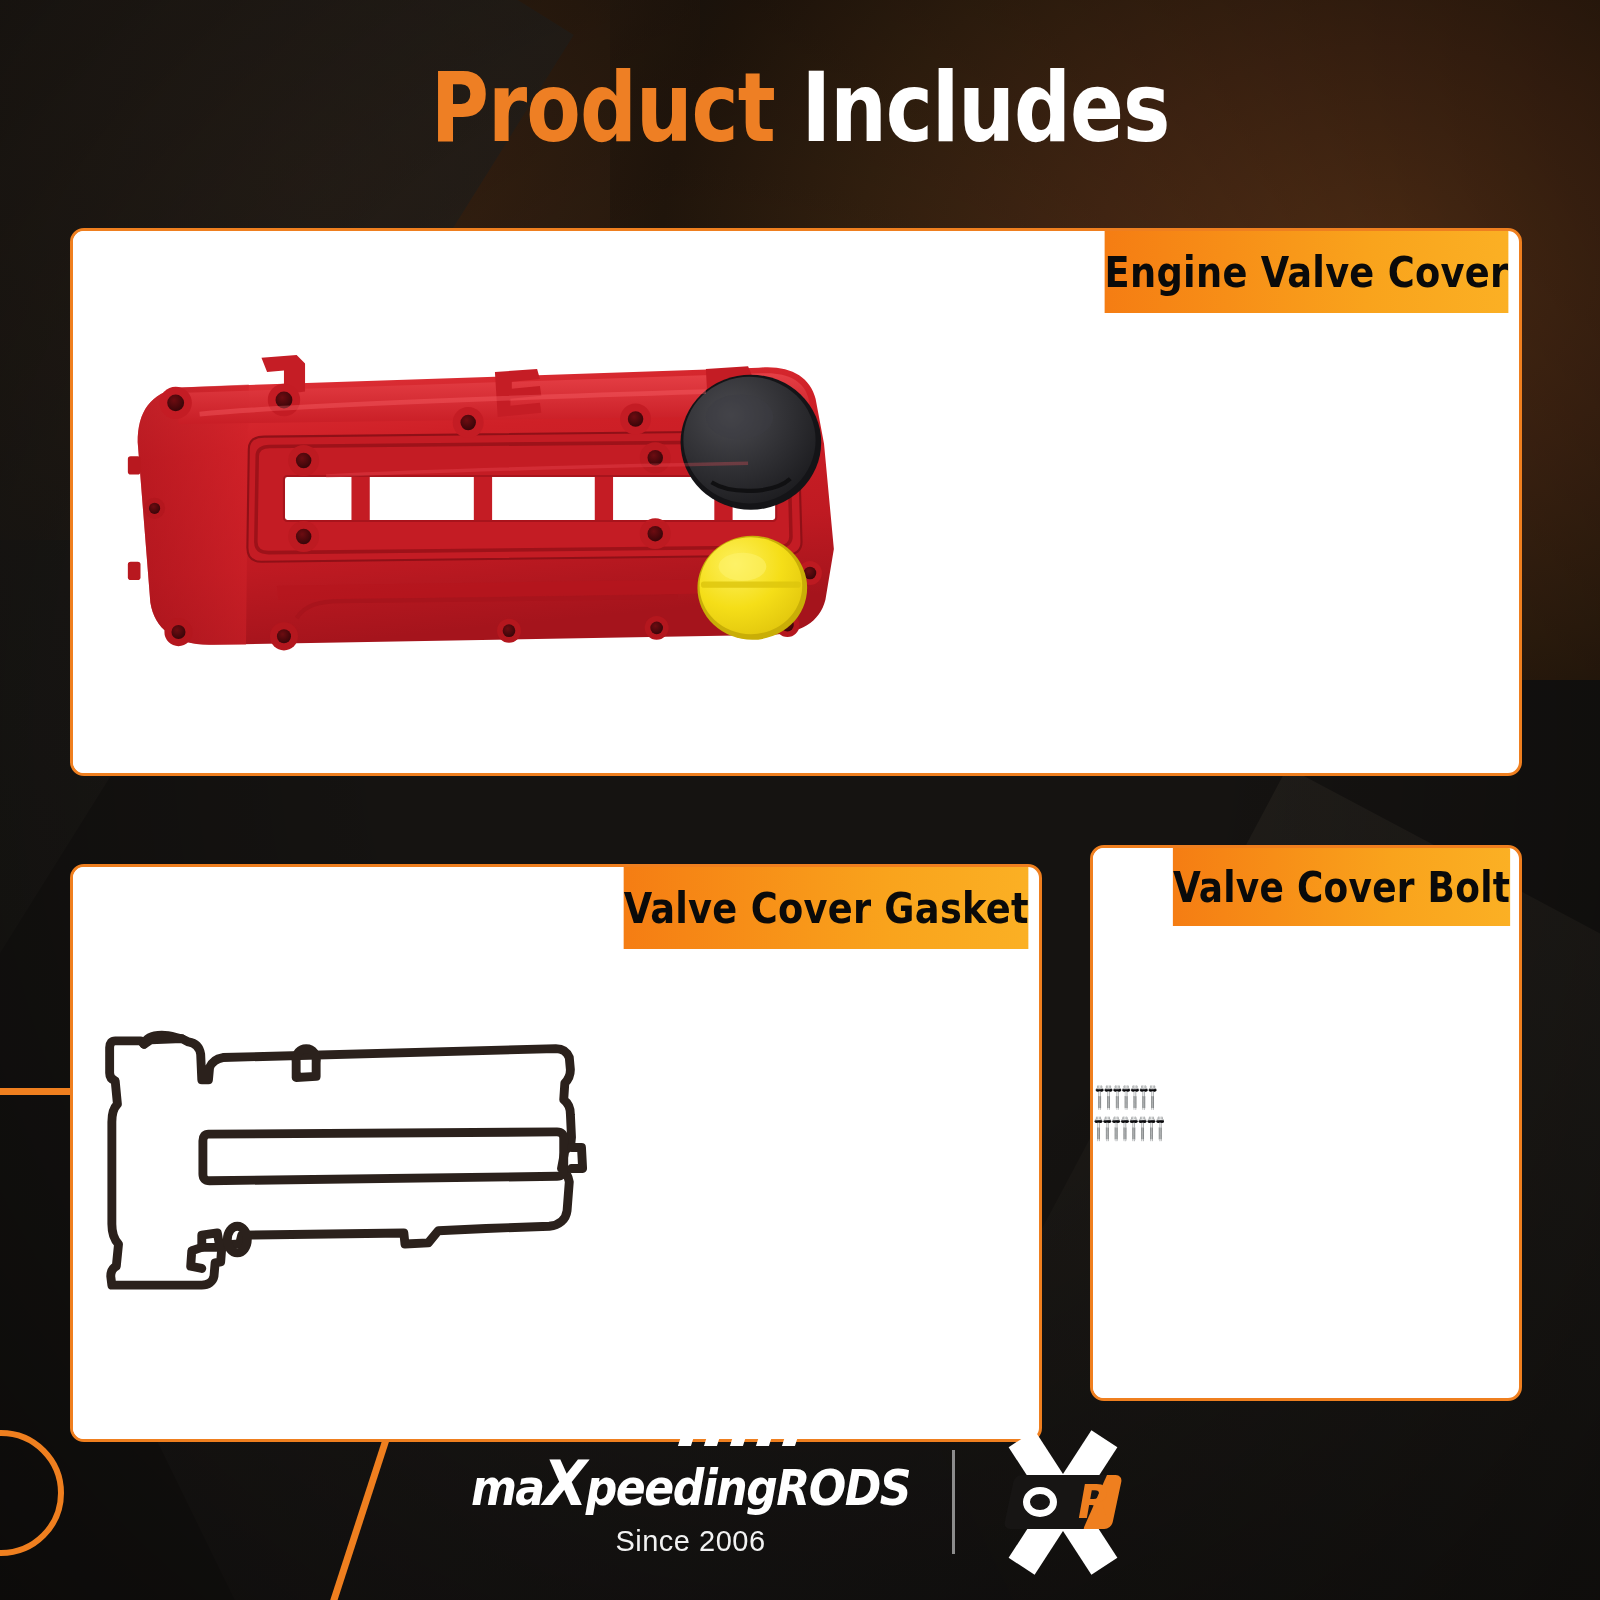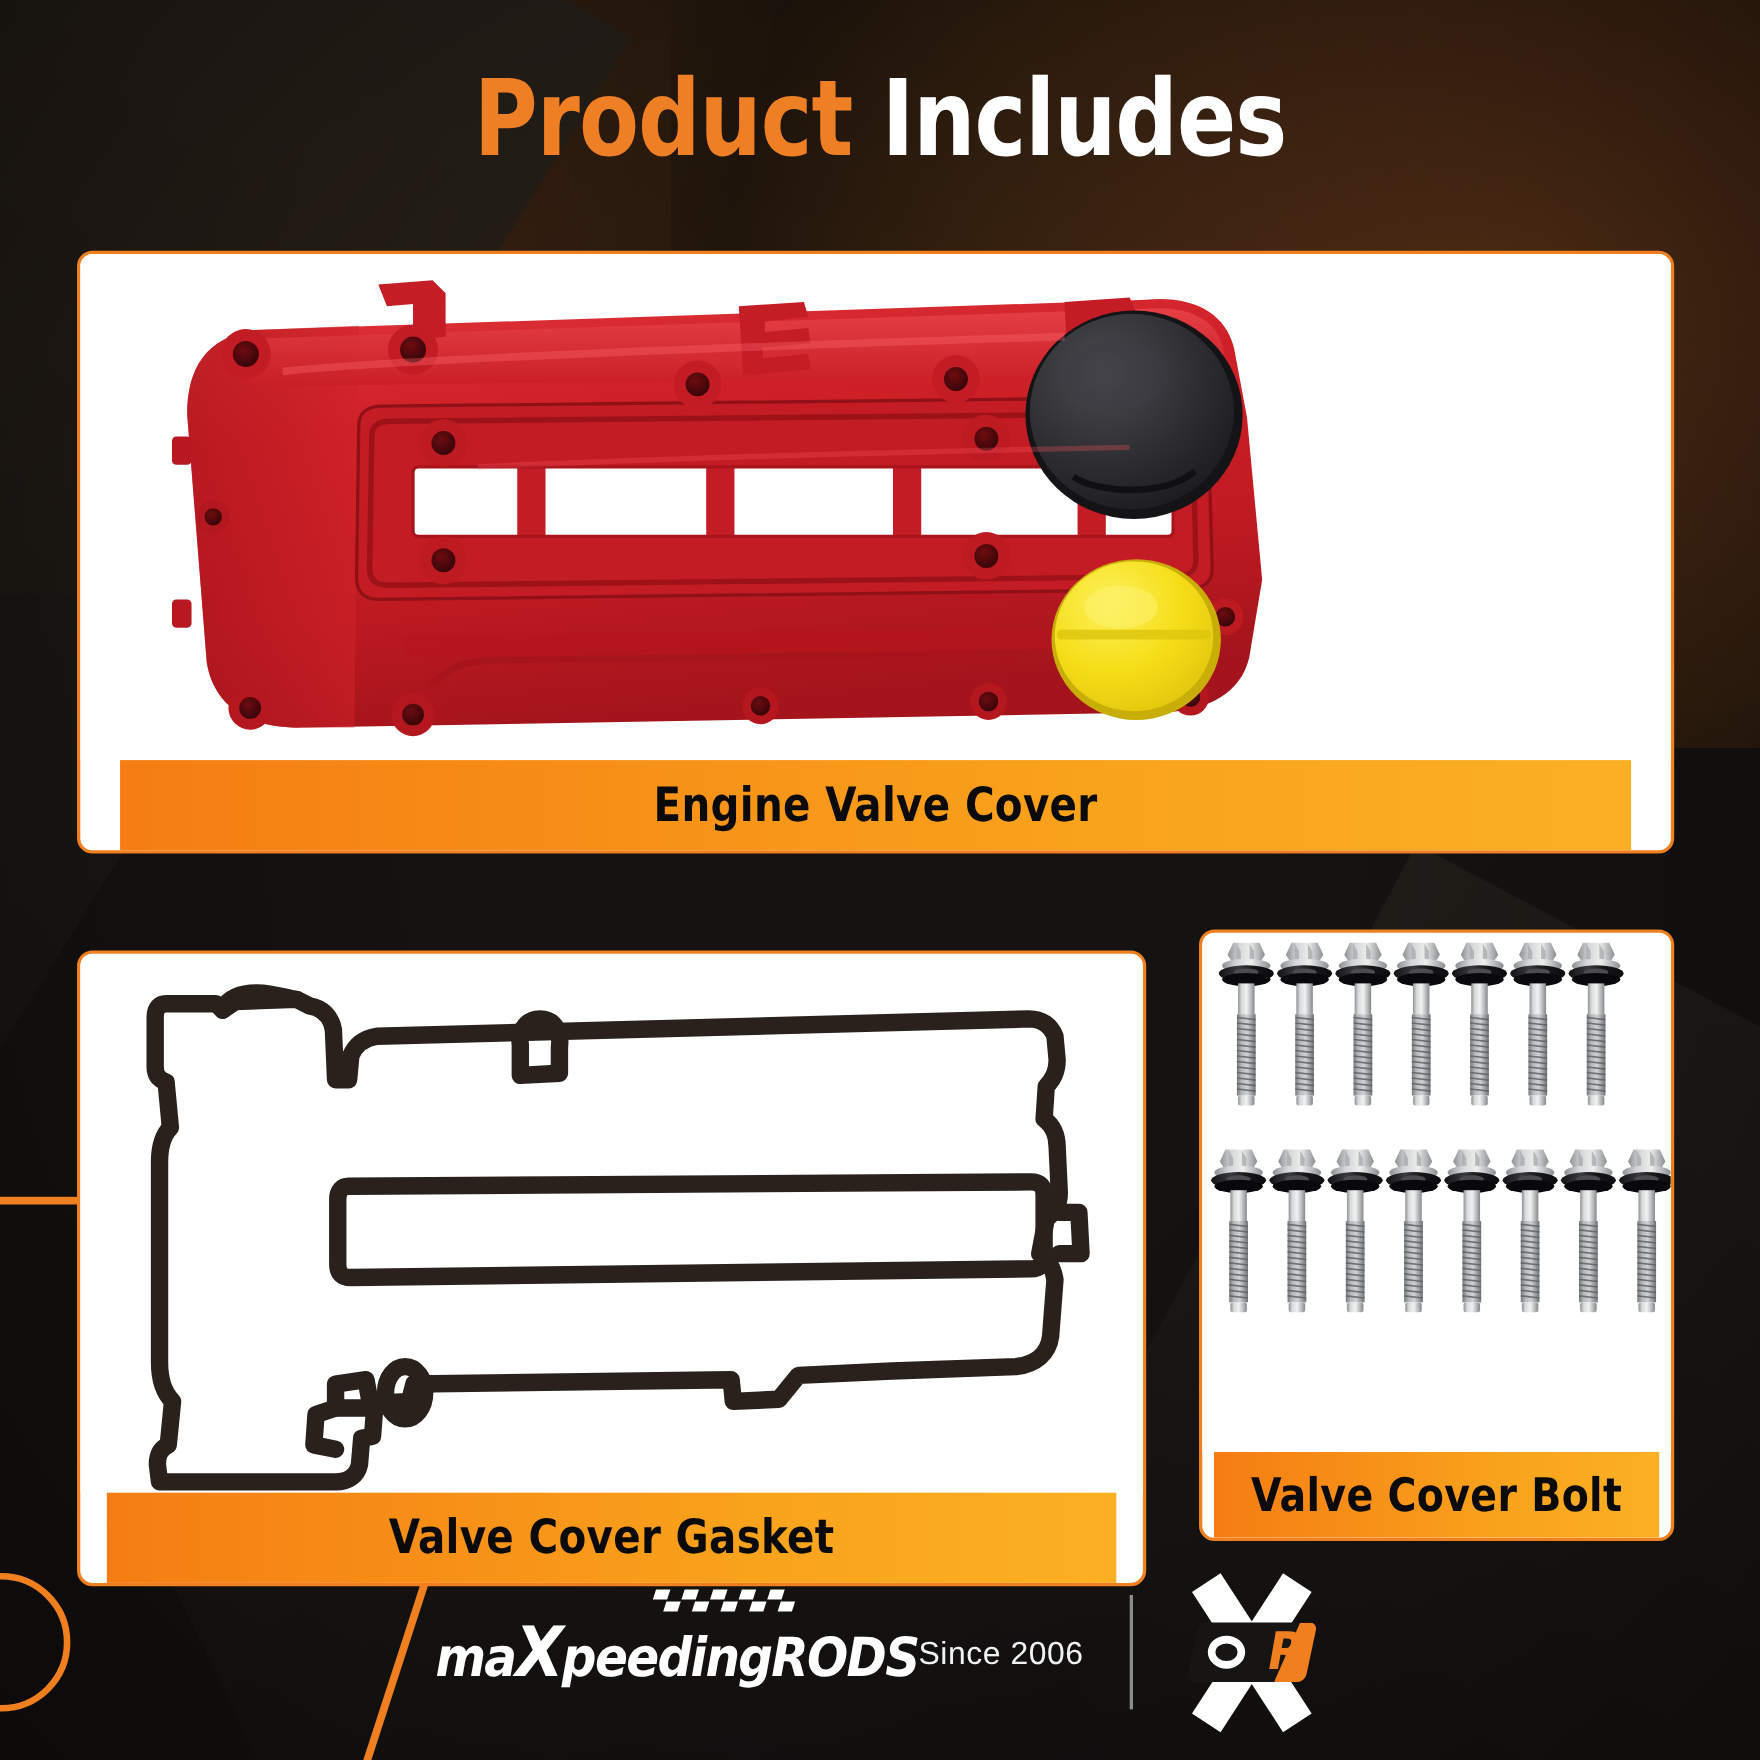--- a/index.html
+++ b/index.html
@@ -77,21 +77,21 @@
   #title .o { color:#ee7f24; }
   #title .w { color:#ffffff; }
 
   
   .card {
     position:absolute;
     border:3px solid #ef7f1f;
     border-radius:14px;
     background:#ffffff;
     overflow:hidden;
-    display:flex; flex-direction:column;
+    display:flex; flex-direction:row;
   }
   .card .photo { flex:1; position:relative; background:#fff; overflow:hidden; }
   .card .caption {
     background:linear-gradient(90deg,#f57d13 0%, #f78e17 30%, #f9a31c 65%, #fbb024 100%);
     color:#0a0a0a;
     display:flex; align-items:center; justify-content:center;
     font-family:"DejaVu Sans Condensed","Liberation Sans Narrow","Liberation Sans", sans-serif;
     font-weight:bold;
     letter-spacing:.3px;
     transform:scaleX(.95);
@@ -104,21 +104,21 @@
   #card-gasket .caption { height:82px; font-size:43px; }
 
   #card-bolt   { left:1090px; top:845px; width:432px;  height:556px; }
   #card-bolt .caption { height:78px; font-size:42px; }
 
   
   #footer {
     position:absolute; left:0; top:1432px; width:1600px; height:140px;
     display:flex; align-items:center; justify-content:center; gap:42px;
   }
-  .brand { display:flex; flex-direction:row; align-items:center; }
+  .brand { display:flex; flex-direction:column; align-items:center; }
   .brand-word {
     position:relative;
     font-family:"DejaVu Sans Condensed","Liberation Sans Narrow","Liberation Sans", sans-serif;
     font-weight:bold; font-style:italic;
     font-size:49px; color:#fff; letter-spacing:-1.5px;
     white-space:nowrap;
   }
   .brand-word .lc { text-transform:lowercase; }
   .brand-word .bigx { font-size:63px; }
   .flagstrip {

